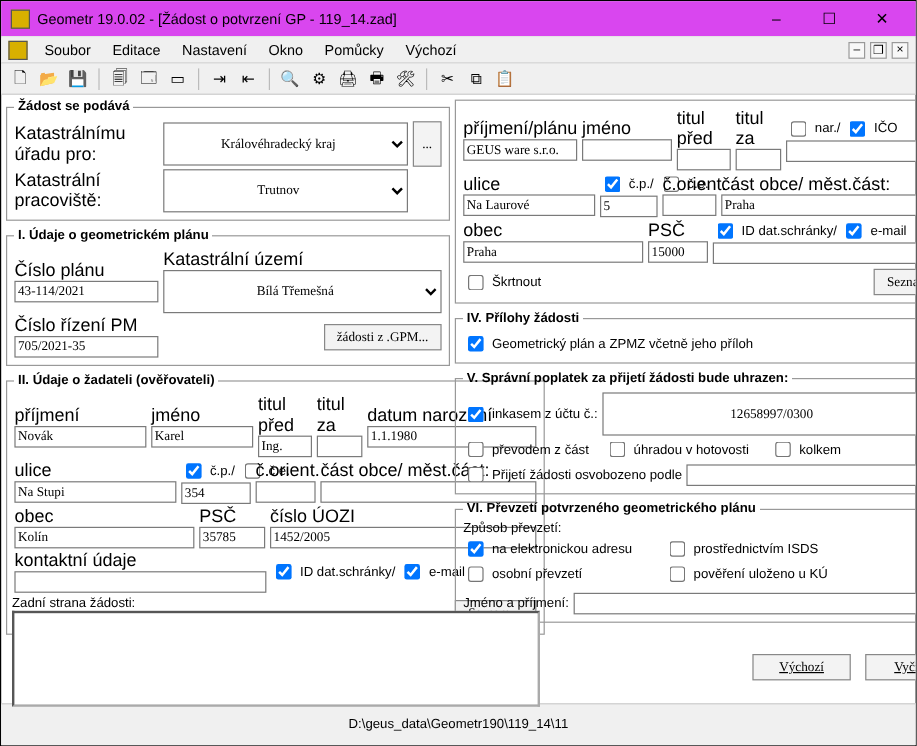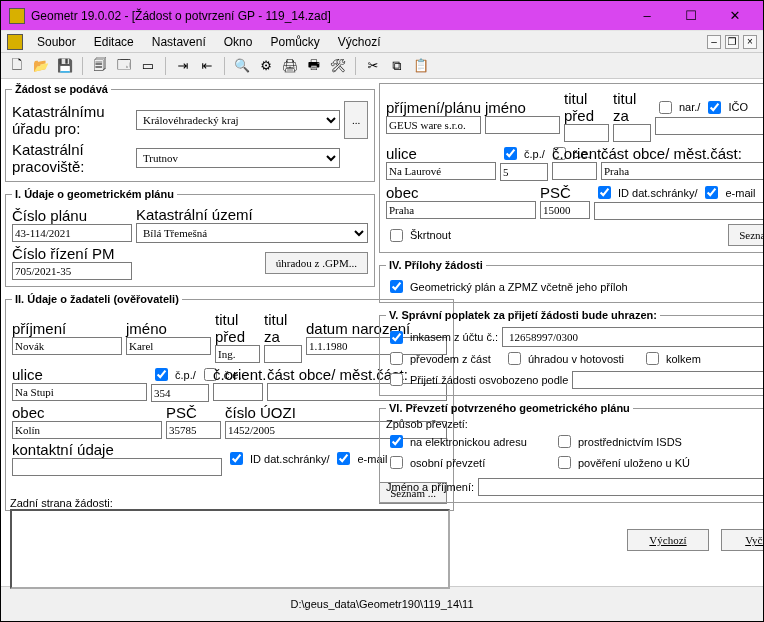--- a/index.html
+++ b/index.html
@@ -22,21 +22,21 @@
   .col.left{width:370px;}
   .col.right{flex:1;}
   fieldset{border:1px solid #999;margin:0 0 4px 0;padding:4px 6px 6px 6px;}
   legend{font-size:11px;font-weight:bold;padding:0 3px;}
   .row{display:flex;align-items:center;gap:4px;margin-top:2px;}
   label.hdr{font-size:15px;}
   input[type=text], select, textarea{
     font:11px Tahoma; border:1px solid #7a7a7a; background:#fff; padding:1px 2px; height:18px;
   }
   textarea{height:auto;resize:none;}
-  select{height:20px;}
+  select{height:36px;text-align:center;}
   .btn{font:11px Tahoma;background:#f3f3f3;border:1px solid #888;height:22px;padding:0 10px;cursor:default;}
   .smallbtn{font:11px Tahoma;background:#f3f3f3;border:1px solid #888;width:24px;height:38px;display:flex;align-items:center;justify-content:center;}
   .chk{width:13px;height:13px;}
   .lbl{font-size:11px;white-space:nowrap;}
   .statusbar{height:35px;border-top:1px solid #ccc;display:flex;align-items:center;justify-content:center;font-size:11px;background:#f0f0f0;}
   .u{text-decoration:underline;}
   .stack{display:flex;flex-direction:column;}
   .hl{background:#a1c8f0;}
 </style>
 </head>
@@ -118,21 +118,21 @@
             <label class="hdr">Katastrální území</label>
             <select><option>Bílá Třemešná</option></select>
           </div>
         </div>
         <div class="row">
           <div class="stack" style="width:120px;">
             <label class="hdr">Číslo řízení PM</label>
             <input type="text" value="705/2021-35" style="">
           </div>
           <div style="flex:1;"></div>
-          <button class="btn">úhradou z .GPM...</button>
+          <button class="btn">žádosti z .GPM...</button>
         </div>
       </fieldset>
 
       <fieldset>
         <legend>II. Údaje o žadateli (ověřovateli)</legend>
         <div class="row">
           <div class="stack" style="width:110px;">
               <label class="hdr">příjmení</label>
               <input type="text" value="Novák" style="">
             </div>

